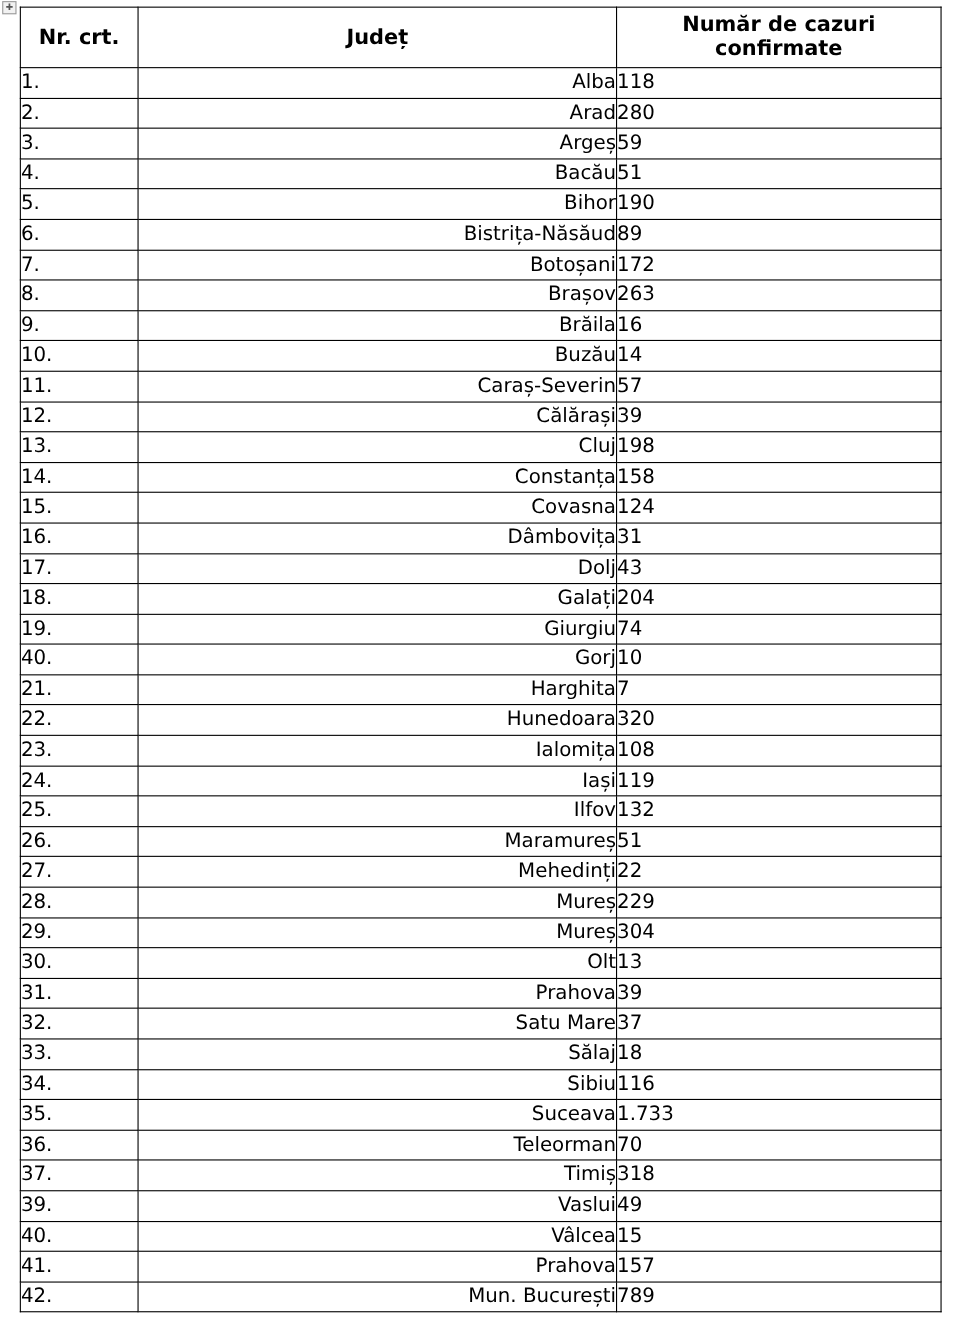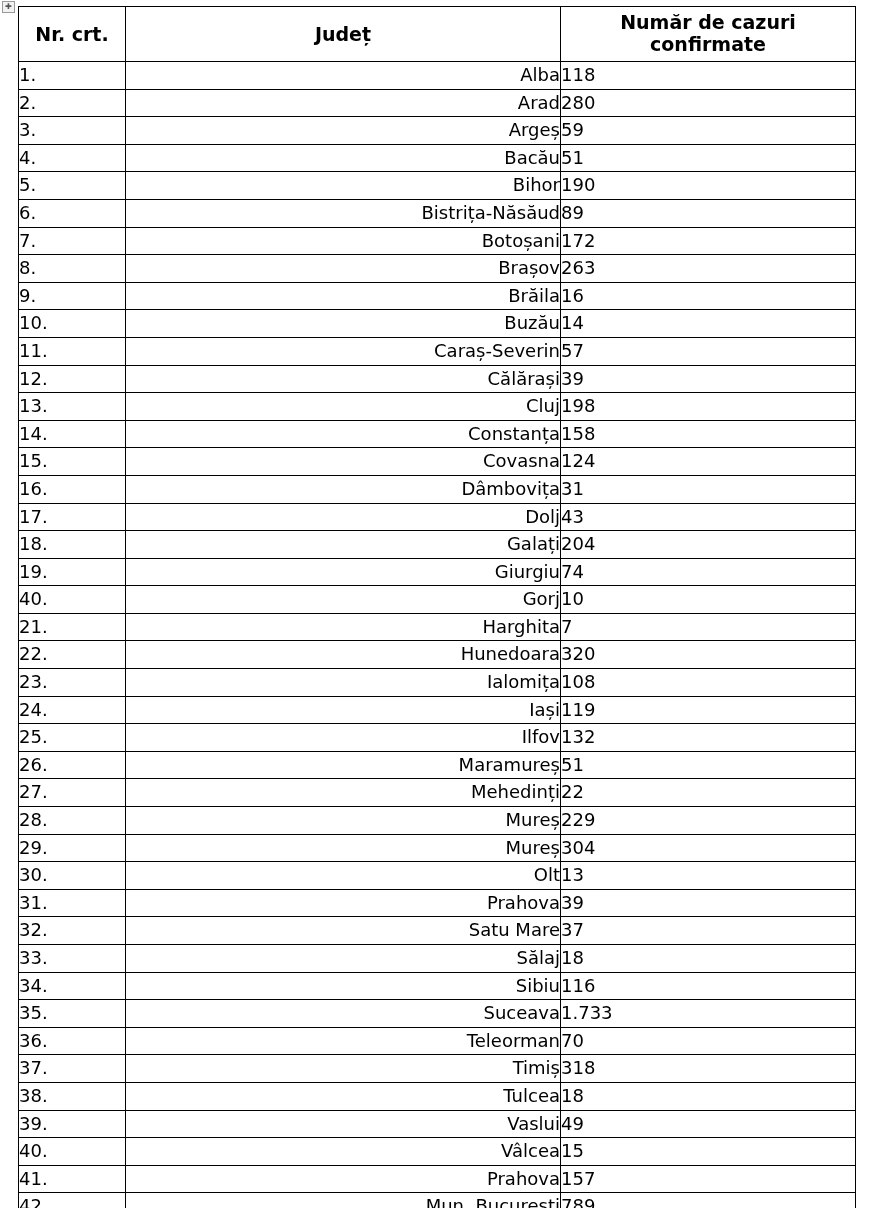--- a/index.html
+++ b/index.html
@@ -305,25 +305,20 @@
           <td class="nr">36.</td>
           <td class="jud">Teleorman</td>
           <td class="num">70</td>
         </tr>
         <tr>
           <td class="nr">37.</td>
           <td class="jud">Timiș</td>
           <td class="num">318</td>
         </tr>
         <tr>
-          <td class="nr">38.</td>
-          <td class="jud">Tulcea</td>
-          <td class="num">18</td>
-        </tr>
-        <tr>
           <td class="nr">39.</td>
           <td class="jud">Vaslui</td>
           <td class="num">49</td>
         </tr>
         <tr>
           <td class="nr">40.</td>
           <td class="jud">Vâlcea</td>
           <td class="num">15</td>
         </tr>
         <tr>

